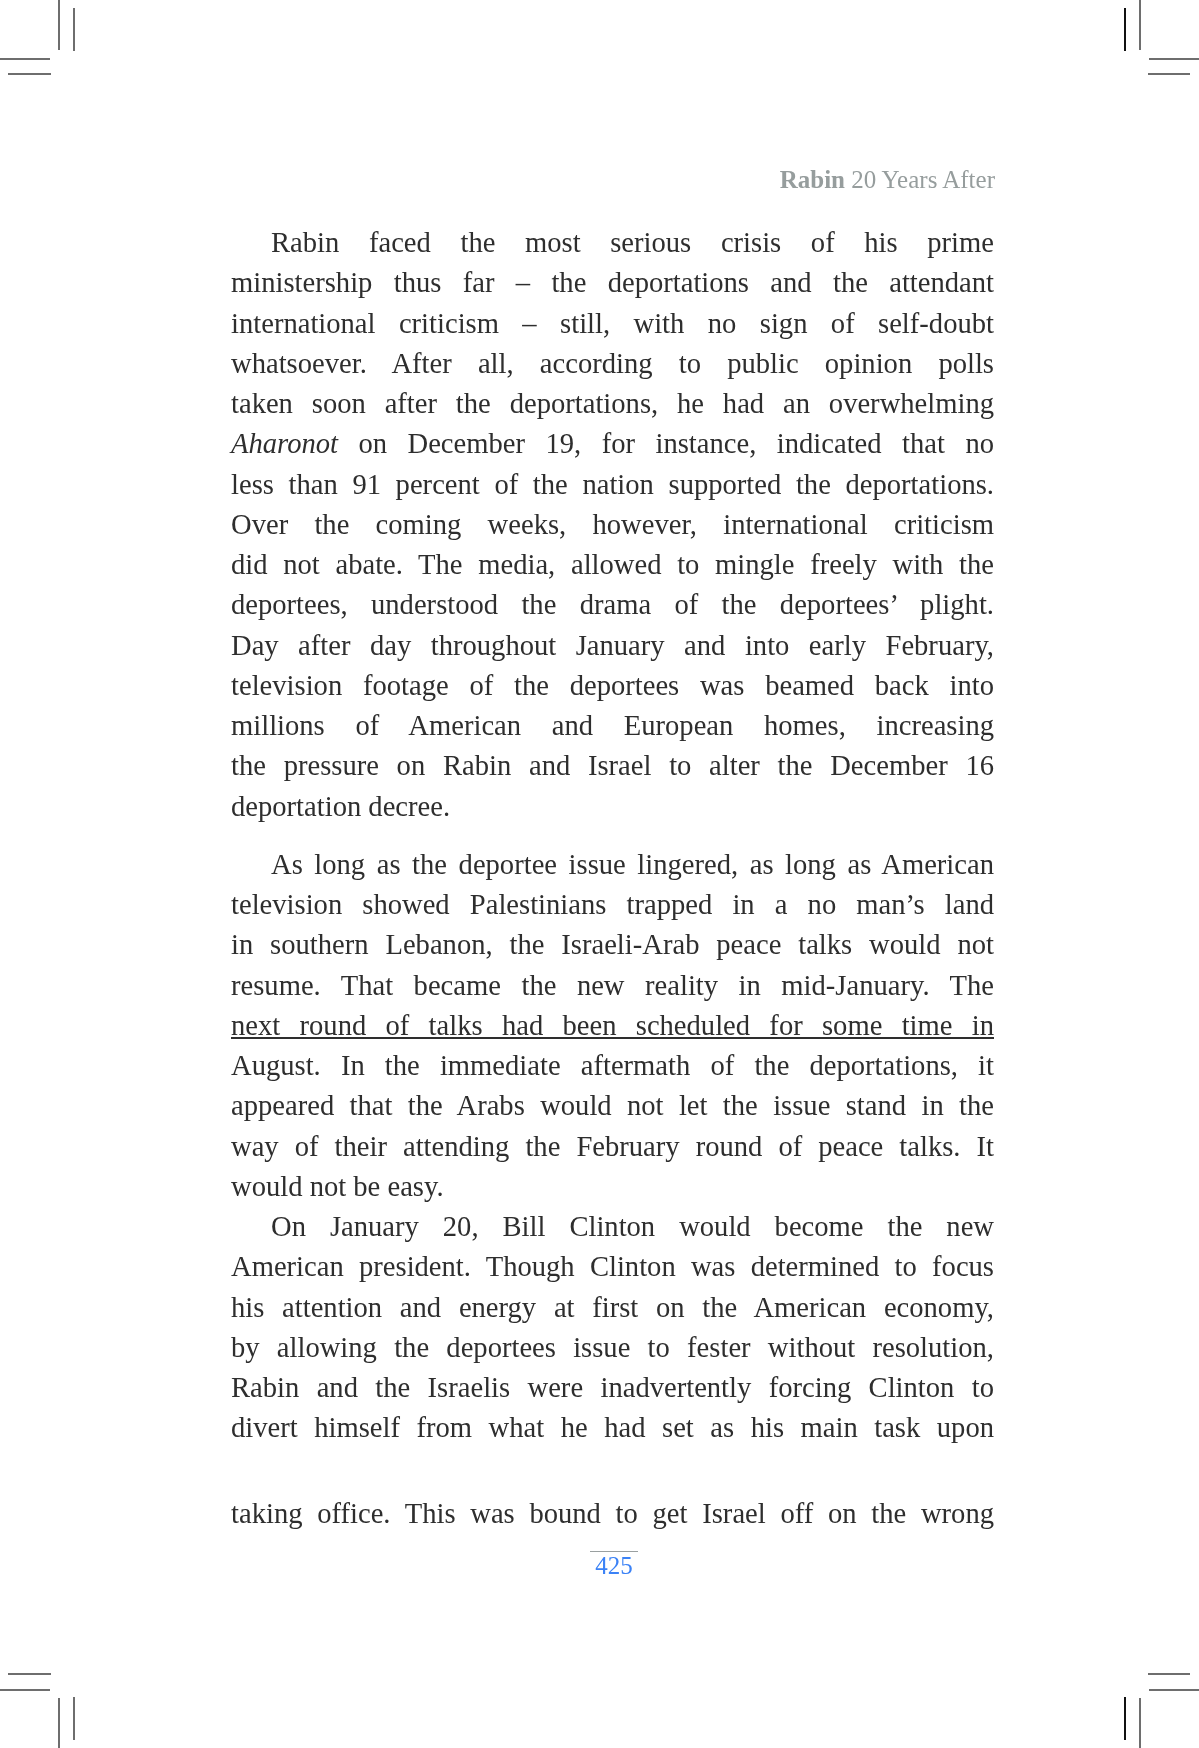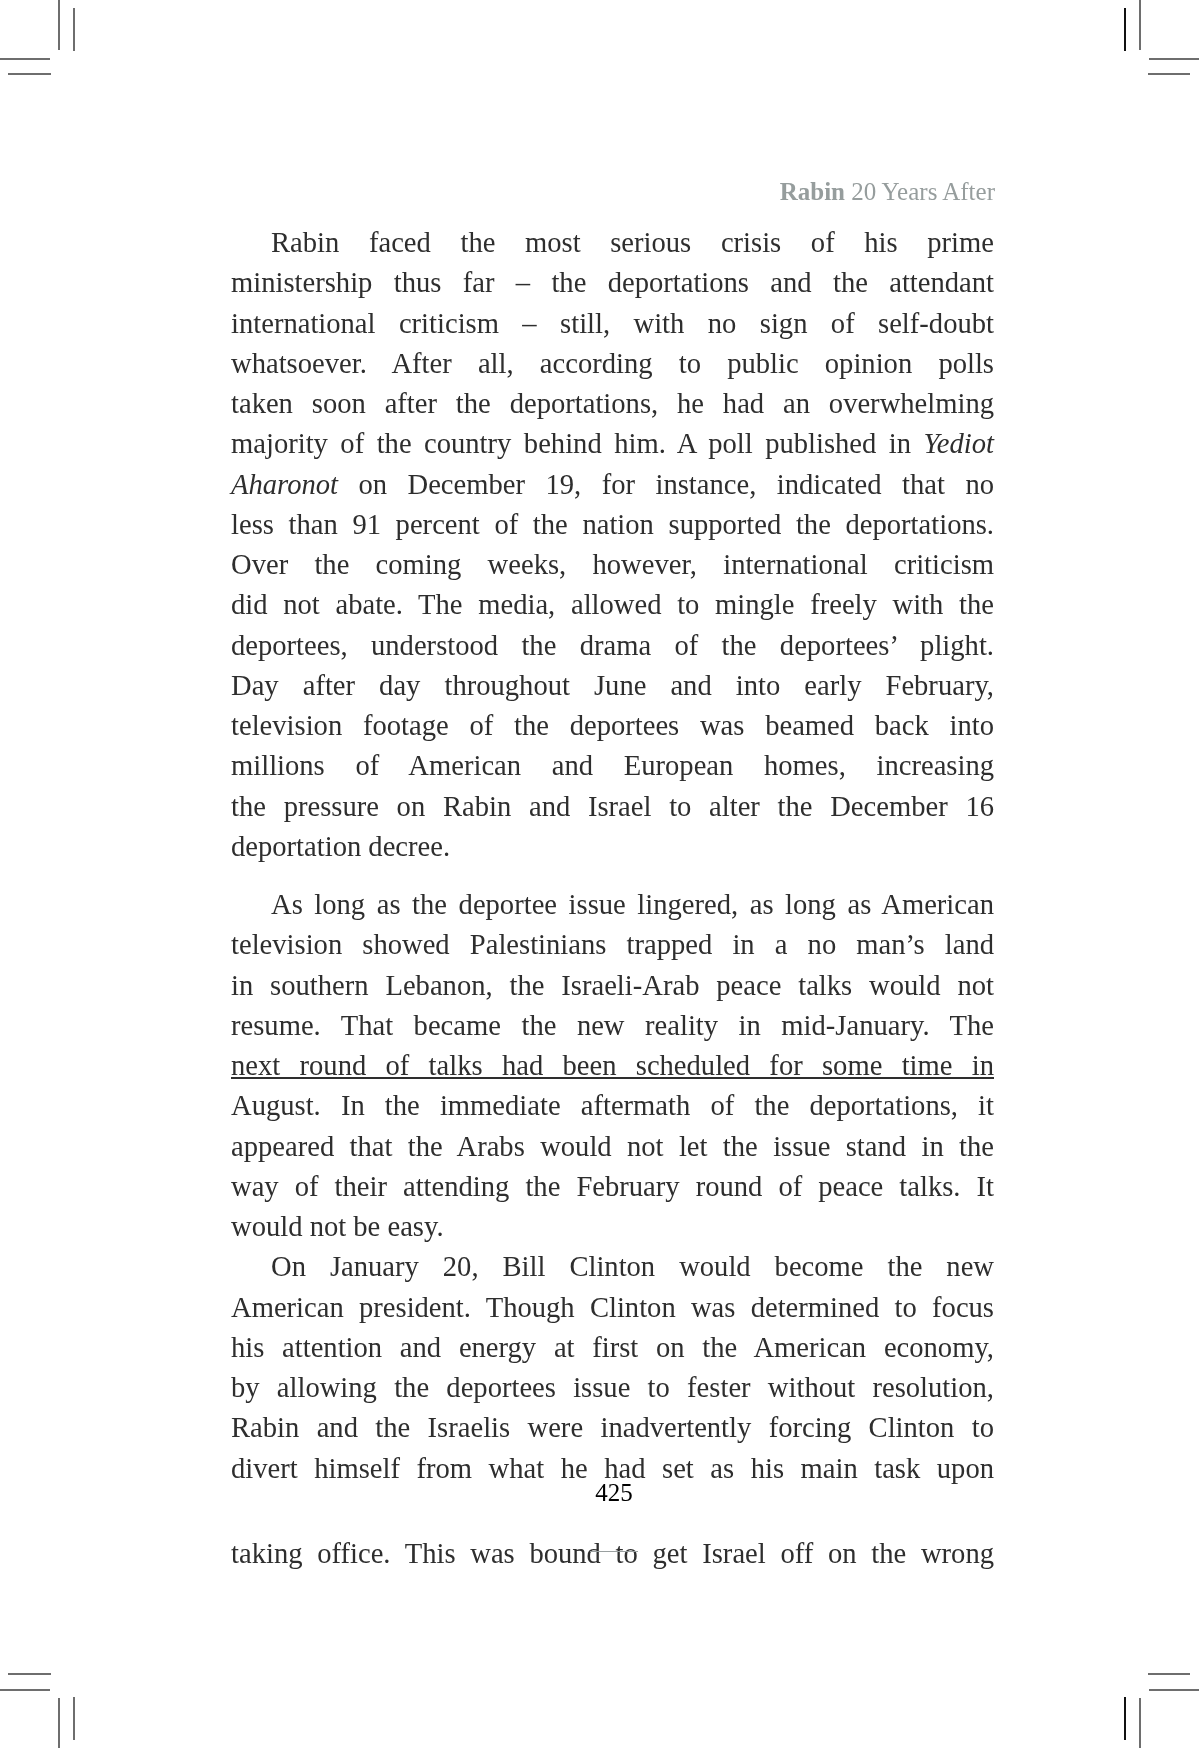--- a/index.html
+++ b/index.html
@@ -2,35 +2,34 @@
 <html><head>
 <meta charset="utf-8">
 <style>
   html, body { margin:0; padding:0; background:#ffffff; }
   body { width:1199px; height:1748px; position:relative; overflow:hidden; }
   .crop { position:absolute; background:#6e6e6e; }
   .header {
     position:absolute; top:166px; right:204px;
     font-family:"Liberation Serif", serif; font-size:25px; color:#969d9d;
     white-space:nowrap;
-    margin-top:12px;
   }
   .header b { font-weight:bold; }
   .body-text {
     position:absolute; left:231px; top:223px; width:763px;
     font-family:"Liberation Serif", serif; font-size:28.6px; line-height:40.25px;
     color:#2e2e2e; text-align:justify;
   }
   .line { display:block; text-align:justify; text-align-last:justify; height:40.25px; white-space:nowrap; overflow:visible; }
   .line.last { text-align-last:left; }
   .line.indent { padding-left:40px; }
   .folio-rule { position:absolute; left:590px; top:1551px; width:48px; height:1px; background:#9aa0a0; }
   .folio {
-    position:absolute; left:590px; top:1479px; width:48px; text-align:center;
-    font-family:"Liberation Serif", serif; font-size:25px; color:#000000;
+    position:absolute; left:590px; top:1552px; width:48px; text-align:center;
+    font-family:"Liberation Serif", serif; font-size:25px; color:#3b82f6;
   }
 </style>
 </head>
 <body>
 
 <div class="crop" style="left:58px;top:0;width:2px;height:50px;"></div>
 <div class="crop" style="left:73px;top:8px;width:2px;height:43px;"></div>
 <div class="crop" style="left:0;top:58px;width:50px;height:2px;"></div>
 <div class="crop" style="left:8px;top:73px;width:43px;height:2px;"></div>
 
@@ -52,27 +51,26 @@
 <div class="header"><b>Rabin</b><span> 20 Years After</span></div>
 
 <div class="body-text">
 
   <div>
     <span class="line indent" style="white-space: nowrap; word-spacing: 0px;">Rabin faced the most serious crisis of his prime</span>
     <span class="line" style="white-space: nowrap; word-spacing: 0px;">ministership thus far – the deportations and the attendant</span>
     <span class="line" style="white-space: nowrap; word-spacing: 0px;">international criticism – still, with no sign of self-doubt</span>
     <span class="line" style="white-space: nowrap; word-spacing: 0px;">whatsoever. After all, according to public opinion polls</span>
     <span class="line" style="white-space: nowrap; word-spacing: 0px;">taken soon after the deportations, he had an overwhelming</span>
-    <span class="line" style="white-space: nowrap; word-spacing: 0px;"><span>majority of the country behind him. A poll published in </span><i>Yediot</i></span>
     <span class="line" style="white-space: nowrap; word-spacing: 0px;"><i>Aharonot</i> <span>on December 19, for instance, indicated that no</span></span>
     <span class="line" style="white-space: nowrap; word-spacing: 0px;">less than 91 percent of the nation supported the deportations.</span>
     <span class="line" style="white-space: nowrap; word-spacing: 0px;">Over the coming weeks, however, international criticism</span>
     <span class="line" style="white-space: nowrap; word-spacing: 0px;">did not abate. The media, allowed to mingle freely with the</span>
     <span class="line" style="white-space: nowrap; word-spacing: 0px;">deportees, understood the drama of the deportees’ plight.</span>
-    <span class="line" style="white-space: nowrap; word-spacing: 0px;">Day after day throughout June and into early February,</span>
+    <span class="line" style="white-space: nowrap; word-spacing: 0px;">Day after day throughout January and into early February,</span>
     <span class="line" style="white-space: nowrap; word-spacing: 0px;">television footage of the deportees was beamed back into</span>
     <span class="line" style="white-space: nowrap; word-spacing: 0px;">millions of American and European homes, increasing</span>
     <span class="line" style="white-space: nowrap; word-spacing: 0px;">the pressure on Rabin and Israel to alter the December 16</span>
     <span class="line last">deportation decree.</span>
   </div>
 
   <div>
     <span class="line indent" style="white-space: nowrap; word-spacing: 0px; margin-top: 18px;">As long as the deportee issue lingered, as long as American</span>
     <span class="line" style="white-space: nowrap; word-spacing: 0px;">television showed Palestinians trapped in a no man’s land</span>
     <span class="line" style="white-space: nowrap; word-spacing: 0px;">in southern Lebanon, the Israeli-Arab peace talks would not</span>

